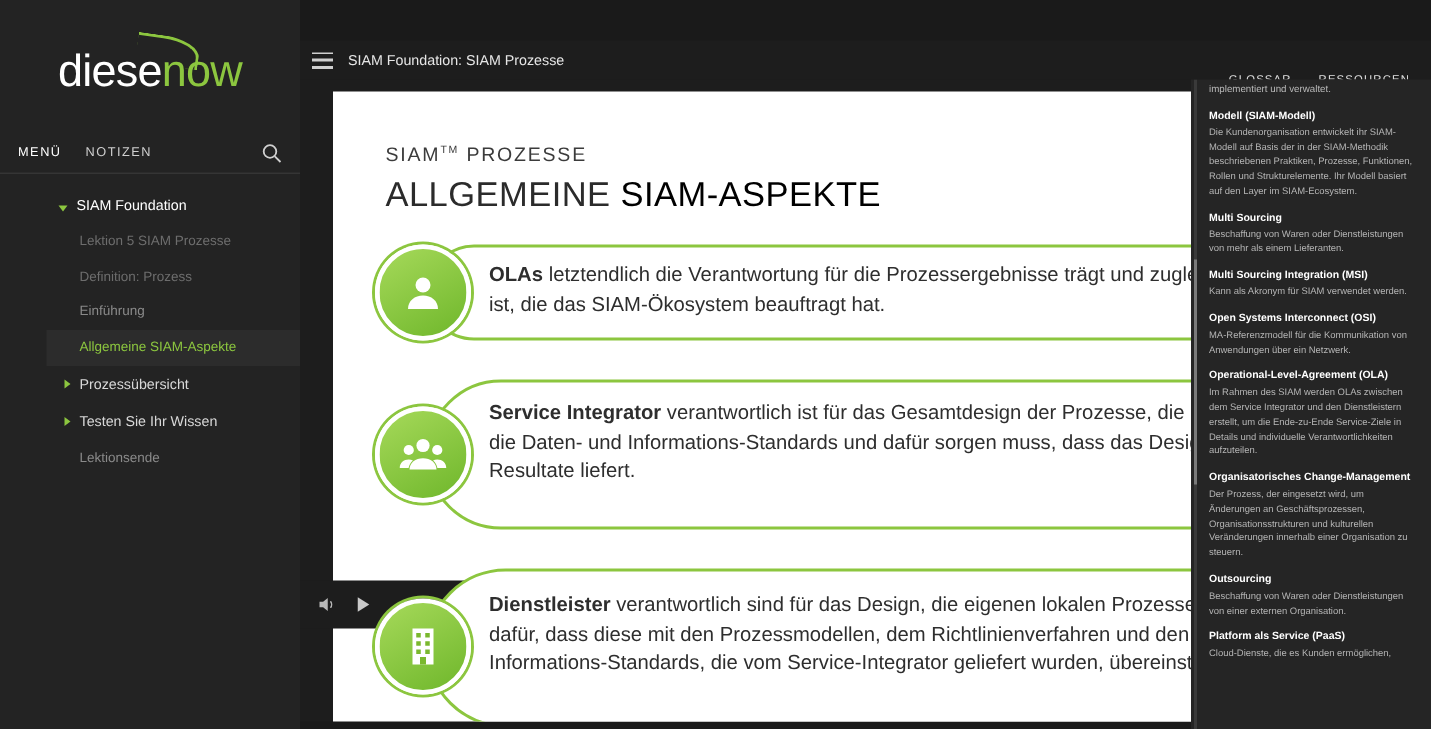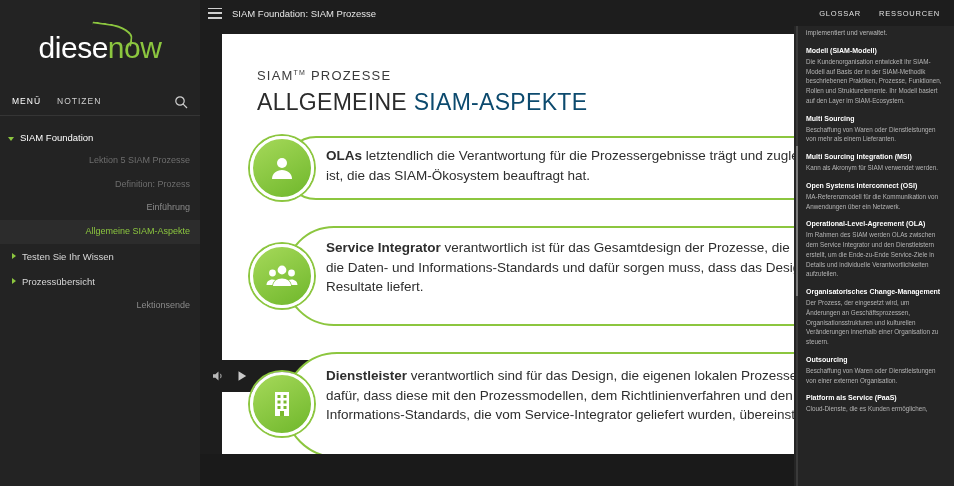--- a/index.html
+++ b/index.html
@@ -68,21 +68,21 @@
   }
   .menu-tab.active { color: #ffffff; }
   .search-icon-btn {
     position: absolute;
     right: 12px; top: 7px;
     width: 14px; height: 14px;
     cursor: pointer;
   }
   .search-icon-btn svg { display: block; }
 
-  .nav-list { padding-top: 10px; }
+  .nav-list { padding-top: 10px; padding-left: 31px; }
   .nav-section {
     display: flex;
     align-items: center;
     padding: 6px 10px 6px 8px;
     font-size: 9.5px;
     color: #ffffff;
     cursor: pointer;
   }
   .nav-section .caret {
     width: 0; height: 0;
@@ -98,21 +98,20 @@
     border-top: 4px solid #8cc63f;
     border-bottom: 0;
     margin-top: 2px;
   }
   .nav-item {
     padding: 6px 10px 6px 22px;
     font-size: 9px;
     color: #8a8a8a;
     cursor: pointer;
     line-height: 1.3;
-    text-align: right;
   }
   .nav-item.dim { color: #6d6d6d; }
   .nav-item.active {
     color: #8cc63f;
     background: #2c2c2c;
   }
   .nav-sub {
     display: flex;
     align-items: center;
     padding: 7px 10px 7px 12px;
@@ -128,20 +127,21 @@
     margin-right: 6px;
     flex: 0 0 auto;
   }
 
   
   .main {
     flex: 1 1 auto;
     position: relative;
     background: #1d1d1d;
     height: 392px;
+    margin-top: 27px;
   }
   .topbar {
     height: 26px;
     background: #1d1d1d;
     display: flex;
     align-items: center;
     padding: 0 12px 0 8px;
     position: relative;
   }
   .hamburger {
@@ -152,21 +152,21 @@
   }
   .hamburger span {
     display: block; height: 1.5px; width: 14px; background: #cfcfcf;
   }
   .course-title {
     font-size: 9.5px;
     color: #e6e6e6;
   }
   .topbar-right {
     position: absolute;
-    right: 14px; top: 0;
+    right: 14px; top: 12px;
     height: 26px;
     display: flex; align-items: center; text-align: center;
   }
   .topbar-link {
     font-size: 7.5px;
     color: #e0e0e0;
     letter-spacing: 0.8px;
     margin-left: 18px;
     cursor: pointer;
     text-transform: uppercase;
@@ -196,21 +196,21 @@
     letter-spacing: 1.2px;
     font-weight: 400;
   }
   .slide-eyebrow sup { font-size: 7px; vertical-align: super; }
   .slide-title {
     margin-top: 6px;
     font-size: 23px;
     color: #2b2b2b;
     letter-spacing: 0.3px;
   }
-  .slide-title .green { color: #0c4a6e; }
+  .slide-title .green { color: #000000; }
 
   .blocks { margin-top: 20px; padding-left: 28px; }
   .block {
     position: relative;
     margin-bottom: 14px;
     height: 86px;
   }
   .bubble {
     position: absolute;
     left: 0; top: 0;
@@ -348,25 +348,25 @@
       <div class="nav-section">
         <span class="caret open"></span>
         <span>SIAM Foundation</span>
       </div>
       <div class="nav-item dim">Lektion 5 SIAM Prozesse</div>
       <div class="nav-item dim">Definition: Prozess</div>
       <div class="nav-item">Einführung</div>
       <div class="nav-item active">Allgemeine SIAM-Aspekte</div>
       <div class="nav-sub">
         <span class="caret"></span>
-        <span>Testen Sie Ihr Wissen</span>
+        <span>Prozessübersicht</span>
       </div>
       <div class="nav-sub">
         <span class="caret"></span>
-        <span>Prozessübersicht</span>
+        <span>Testen Sie Ihr Wissen</span>
       </div>
       <div class="nav-item">Lektionsende</div>
     </div>
   </div>
 
   <div class="main">
 
     <div class="topbar">
       <div class="hamburger">
         <span></span>

